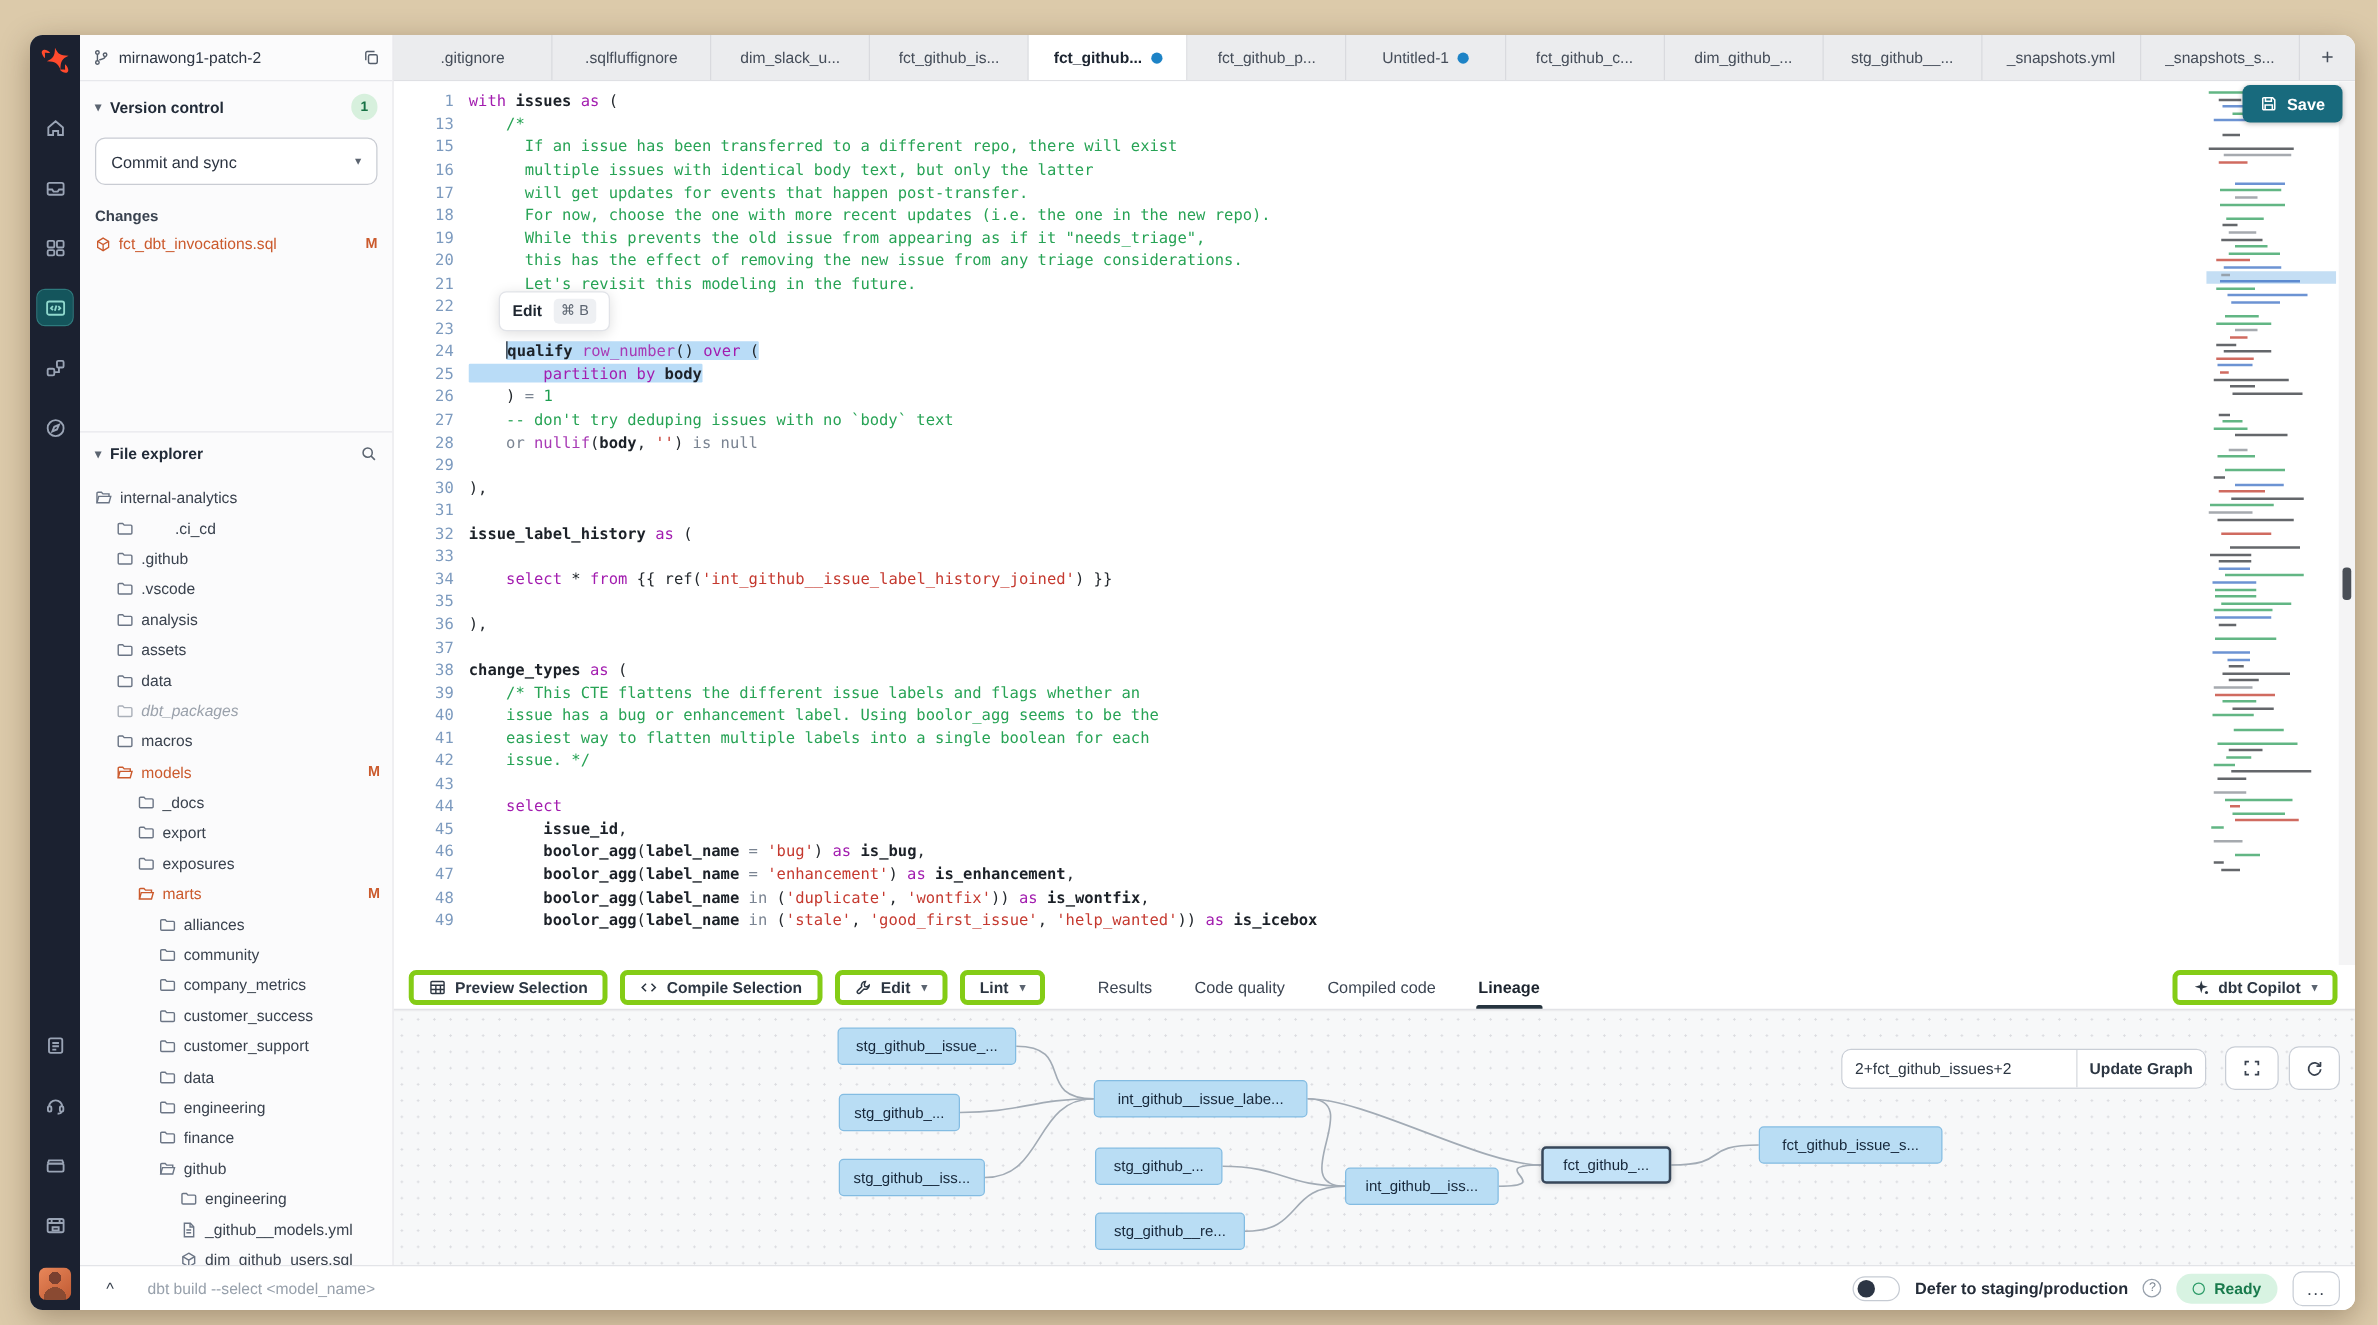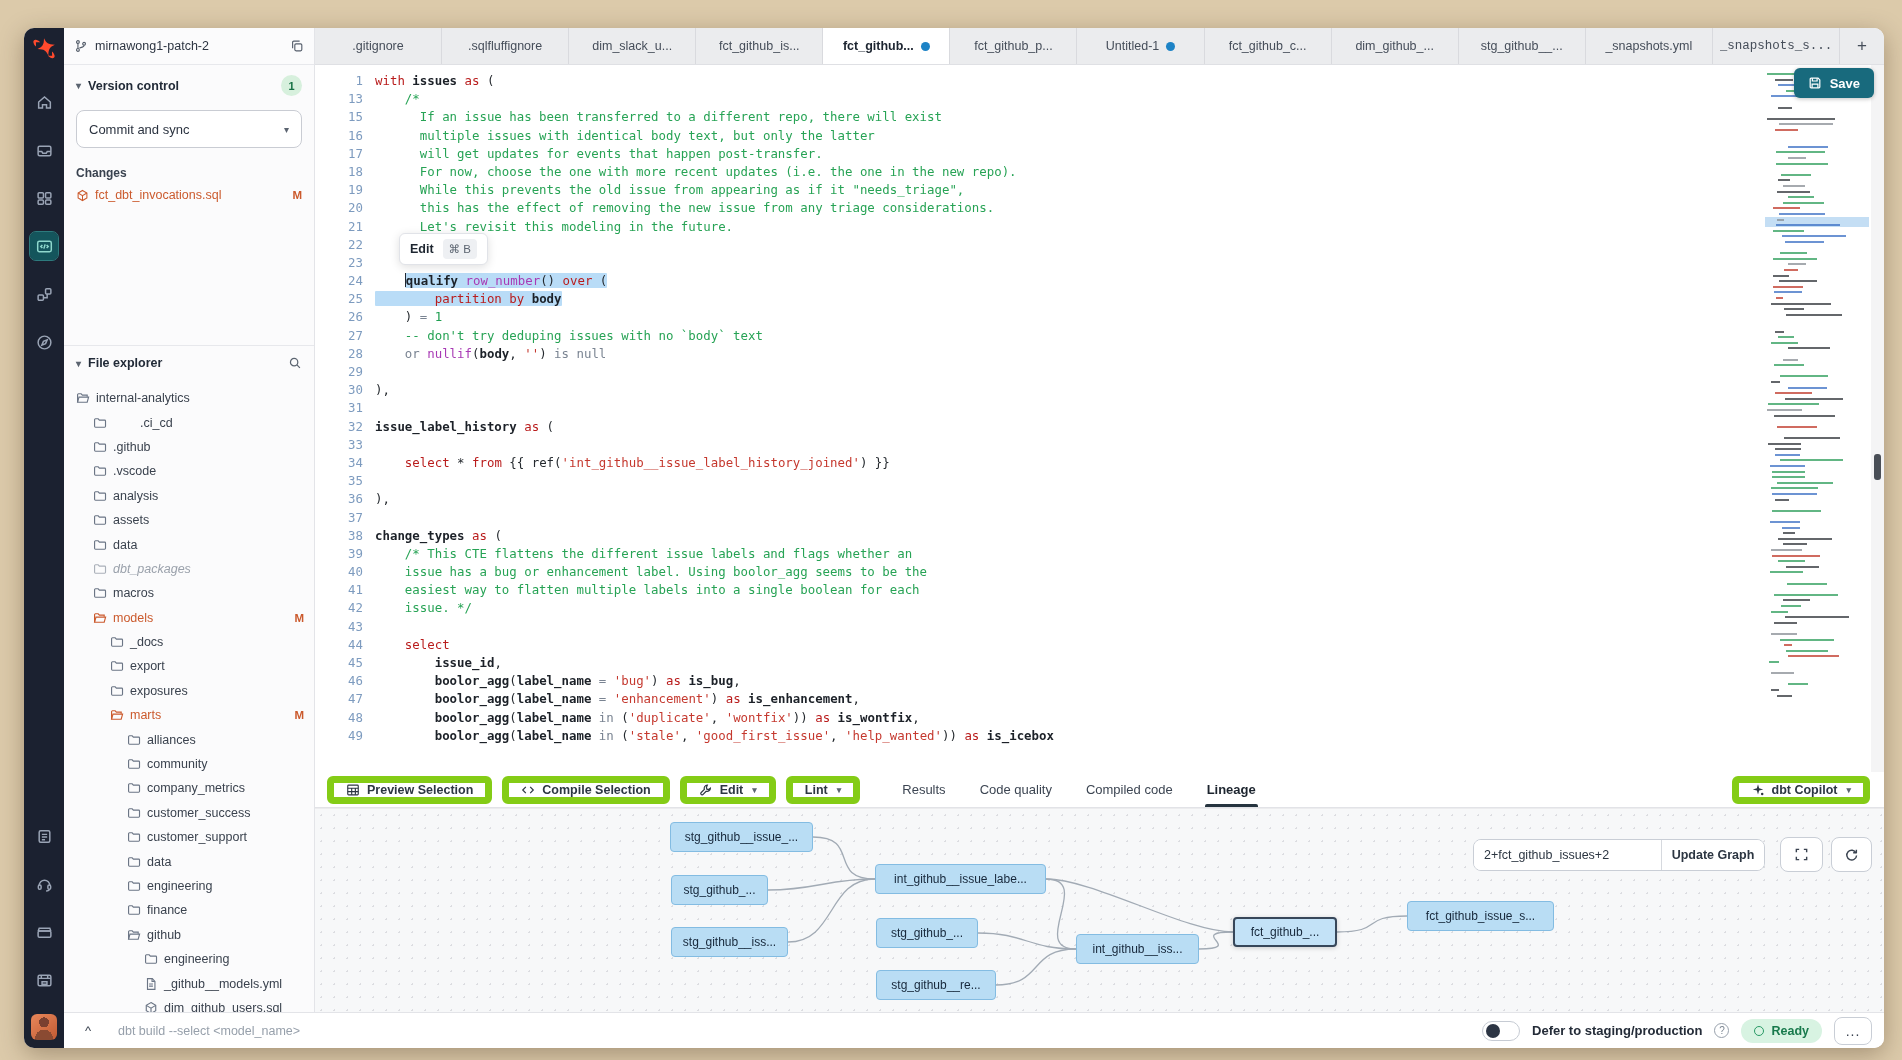--- a/index.html
+++ b/index.html
@@ -73,21 +73,21 @@
     gap:8px; font-size:13px; font-weight:bold; cursor:pointer; box-shadow:0 1px 4px rgba(0,0,0,.25); }
   .save-btn svg { width:14px; height:14px; }
 
   
   .editor { flex:1; position:relative; display:flex; overflow:hidden; background:#fff;
     font-family:"DejaVu Sans Mono", monospace; font-size:12.4px; line-height:18.2px; }
   .gutter { width:48px; text-align:right; color:#7d9bbf; padding-top:7px; flex:none; }
   .codecol { flex:1; padding-top:7px; padding-left:12px; white-space:pre; color:#24292e;
     position:relative; overflow:hidden; }
   .ln, .cl { height:18.2px; }
-  .tk-k { color:#b91c1c; }
+  .tk-k { color:#a21caf; }
   .tk-i { color:#1c2128; font-weight:bold; }
   .tk-f { color:#a83ab5; }
   .tk-s { color:#c5392f; }
   .tk-c { color:#27a355; }
   .tk-n { color:#1d9e50; }
   .tk-o { color:#7a8492; }
   .tk-p { color:#24292e; }
   .selspan { background:#b9dcf7; border-radius:1px; }
   .caret { display:inline-block; width:0; border-left:1.5px solid #1f2732; height:14px;
     vertical-align:-2px; }
@@ -100,21 +100,21 @@
   .minimap { position:absolute; top:4px; right:15px; width:104px; bottom:4px; overflow:hidden;
     background:#fff; }
   .mm-band { position:absolute; left:0; right:0; top:148px; height:10px; background:#c4def4; }
   .vscroll { position:absolute; top:0; right:0; width:13px; bottom:0; background:#f4f4f5; }
   .vthumb { position:absolute; left:3px; width:7px; top:55%; height:26px; background:#4a4f57;
     border-radius:3px; }
 
   
   .toolbar { height:36px; border-bottom:1px solid #e2e3e7; display:flex; align-items:center;
     padding-left:12px; gap:10px; flex:none; background:#fff; position:relative; }
-  .tbtn { height:28px; padding:0 12px; border:7px solid #84cc16; border-radius:6px; background:#fff;
+  .tbtn { height:28px; padding:0 12px; border:4px solid #84cc16; border-radius:6px; background:#fff;
     display:flex; align-items:center; gap:7px; font-size:12.5px; font-weight:bold; color:#2c3642;
     cursor:pointer; }
   .tbtn svg { width:14px; height:14px; }
   .tbtn .chev { font-size:9px; color:#5b6470; margin-left:2px; }
   .rtabs { display:flex; gap:34px; margin-left:32px; height:100%; align-items:center; }
   .rtab { font-size:13px; color:#3c4552; cursor:pointer; position:relative; height:100%;
     display:flex; align-items:center; }
   .rtab.active { color:#1c242e; font-weight:bold; }
   .rtab.active::after { content:""; position:absolute; left:-2px; right:-2px; bottom:0; height:3px;
     background:#26343f; border-radius:2px 2px 0 0; }
@@ -543,21 +543,21 @@
               <div class="tab">
                 <span style="overflow: hidden;">dim_github_...</span>
               </div>
               <div class="tab">
                 <span style="overflow: hidden;">stg_github__...</span>
               </div>
               <div class="tab">
                 <span style="overflow: hidden;">_snapshots.yml</span>
               </div>
               <div class="tab">
-                <span style="overflow: hidden; font-family: Liberation Mono, monospace;">_snapshots_s...</span>
+                <span style="overflow: hidden;">_snapshots_s...</span>
               </div>
             </div>
           <div class="tab-add">+</div>
         </div>
         <button class="save-btn">
           <svg viewBox="0 0 16 16" fill="none" stroke="#fff" stroke-width="1.4">
               <path d="M2.5 3.5a1 1 0 0 1 1-1h8l2 2v8a1 1 0 0 1-1 1h-9a1 1 0 0 1-1-1z"></path>
               <path d="M5 2.7v3h5.4v-3M4.7 13.3V9.2h6.6v4.1"></path>
             </svg>
           <span>Save</span>

